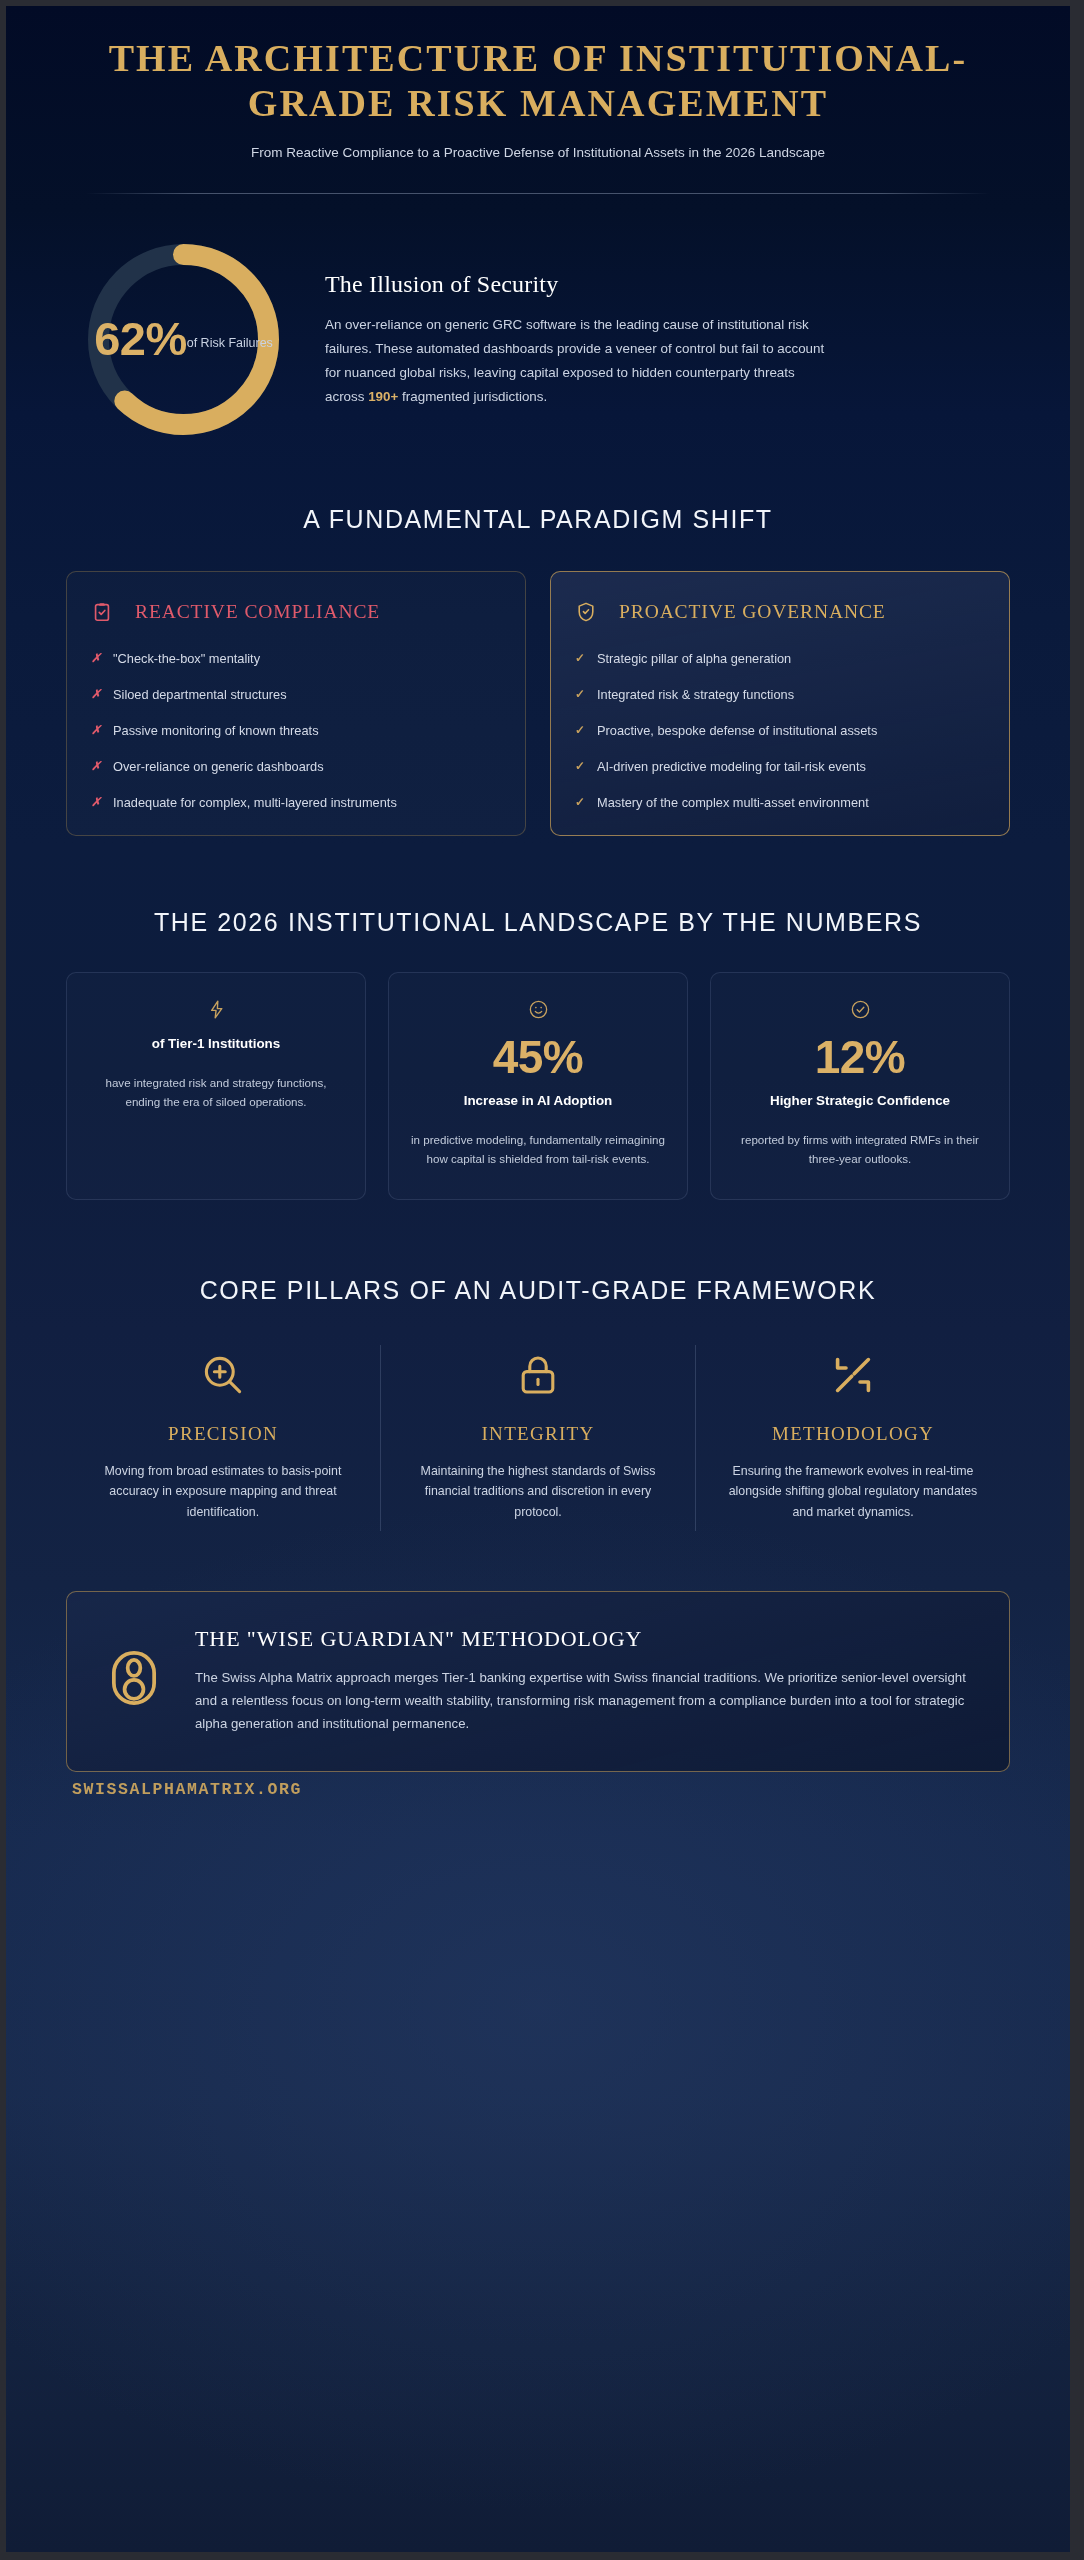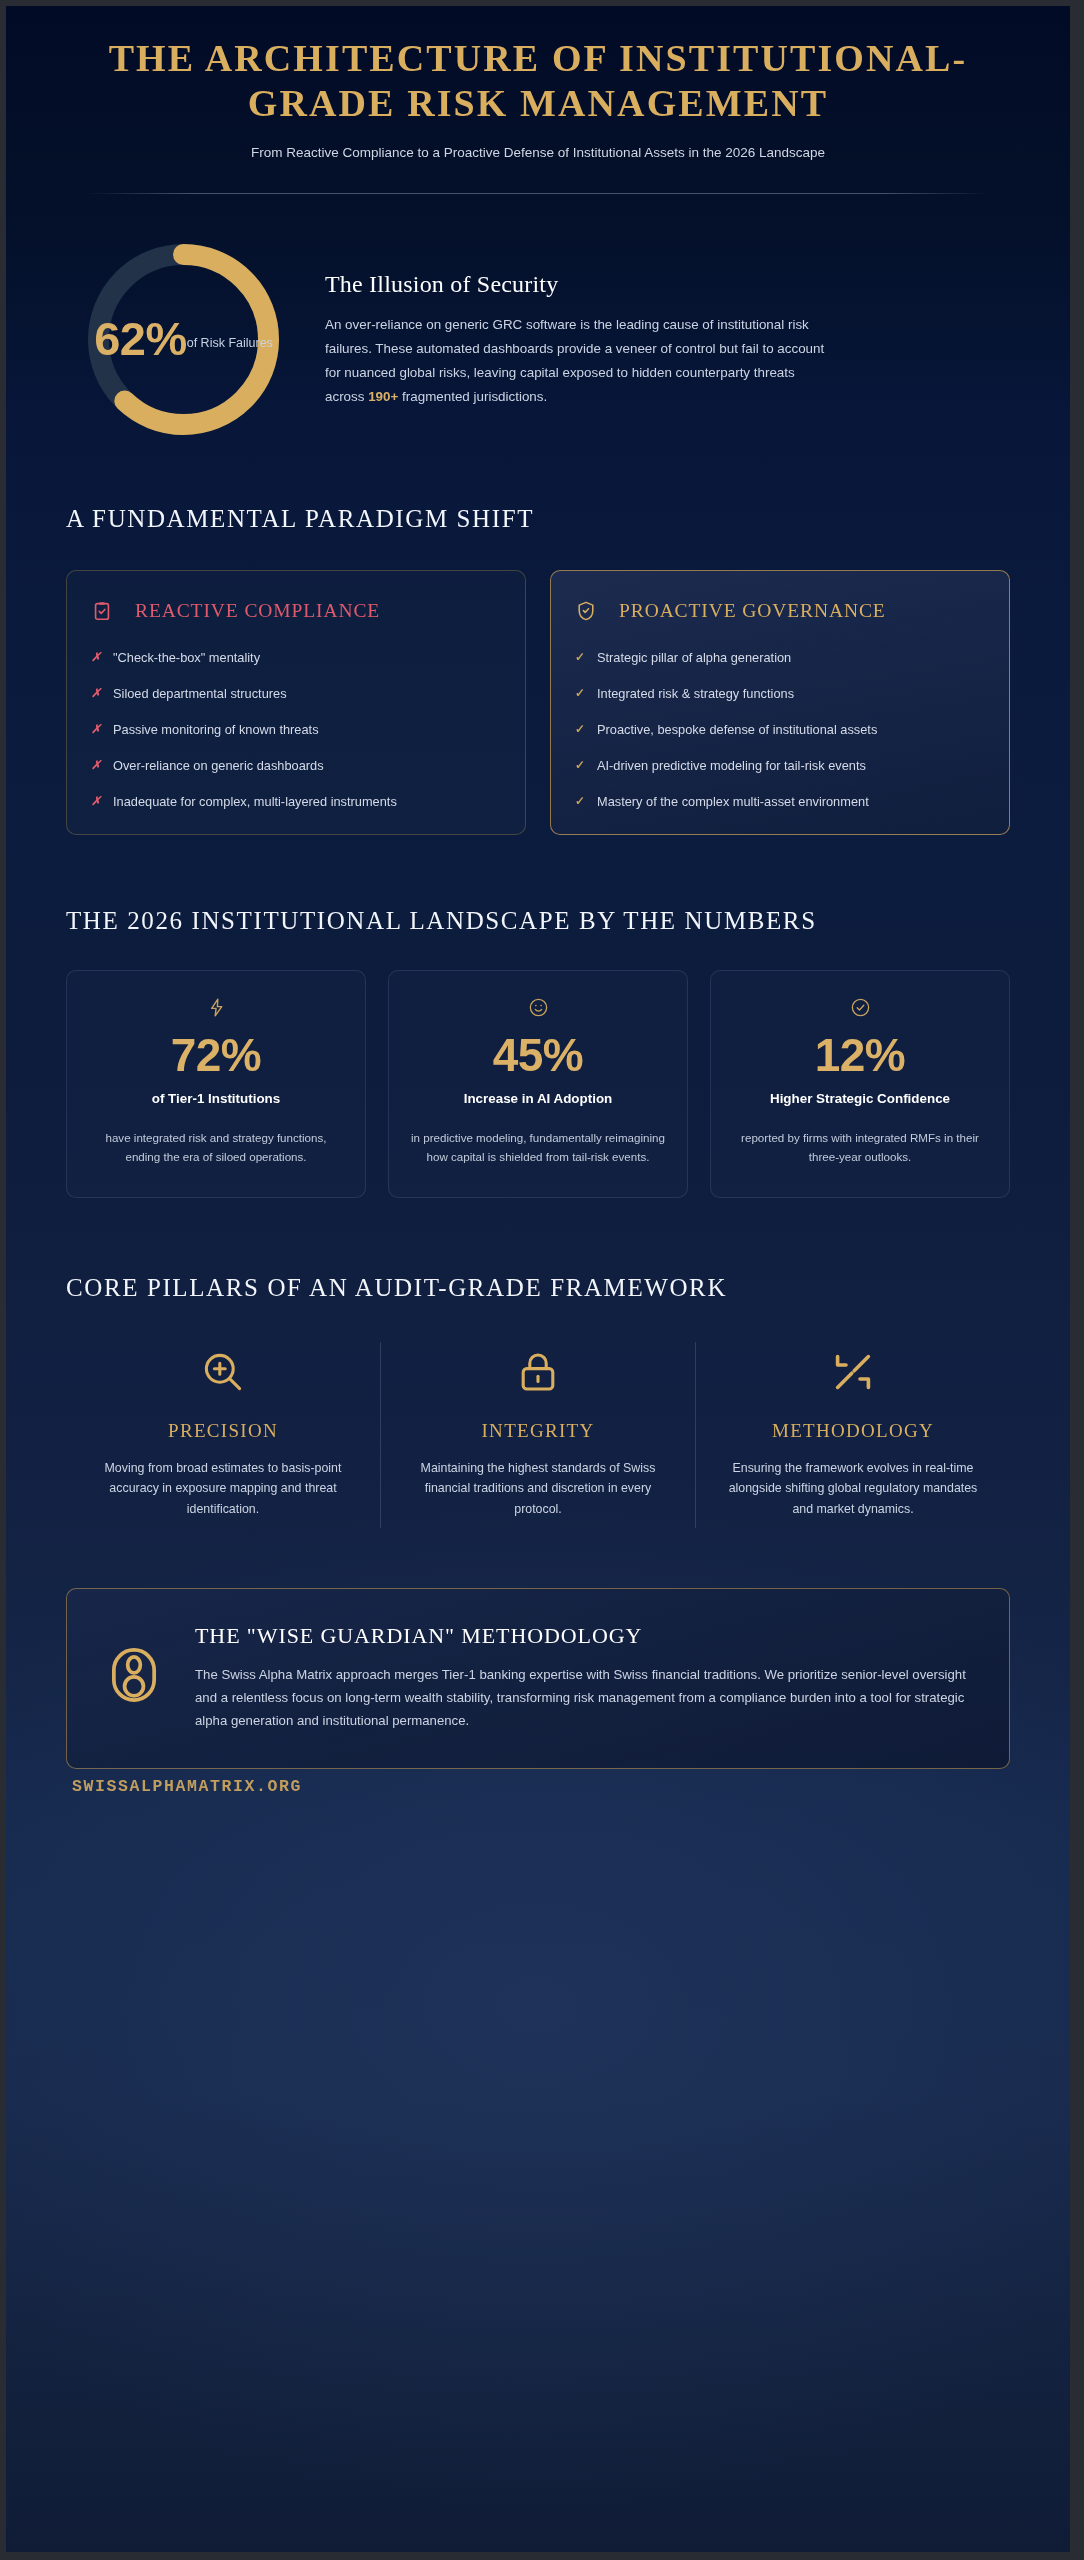--- a/index.html
+++ b/index.html
@@ -140,21 +140,22 @@
     margin: 0;
     font-size: 13.4px;
     line-height: 1.78;
     color: #ccd4e3;
     max-width: 510px;
   }
   .gold-b { color: #dbb167; font-weight: 700; }
 
   
   .sec-title {
-    font-family: Liberation Serif, serif;
+    text-align: center;
+    font-family: Liberation Sans, sans-serif;
     font-weight: 400;
     color: #f2f5fa;
     letter-spacing: 1.6px;
     font-size: 25px;
   }
 
   
   .paradigm { padding: 0 60px; }
   .cmp-grid {
     display: flex;
@@ -416,21 +417,20 @@
   <div class="stats" style="margin-top:72px;">
     <div class="sec-title">THE 2026 INSTITUTIONAL LANDSCAPE BY THE NUMBERS</div>
     <div class="stat-grid">
 
       <div class="stat-card">
         <div class="stat-ico">
           <svg width="21" height="21" viewBox="0 0 24 24" fill="none" stroke="#c7a15e" stroke-width="1.6" stroke-linecap="round" stroke-linejoin="round">
                 <path d="M13.5 2.5L6.5 13h5l-1 8.5L18 11h-5z"></path>
               </svg>
         </div>
-        <div class="stat-num">72%</div>
         <div class="stat-lbl">of Tier-1 Institutions</div>
         <div class="stat-desc">have integrated risk and strategy functions, ending the era of siloed operations.</div>
       </div>
 
       <div class="stat-card">
         <div class="stat-ico">
           <svg width="21" height="21" viewBox="0 0 24 24" fill="none" stroke="#c7a15e" stroke-width="1.5" stroke-linecap="round" stroke-linejoin="round">
                 <circle cx="12" cy="12" r="9.3"></circle>
                 <path d="M8.3 14.2c1 1.3 2.2 1.9 3.7 1.9s2.7-.6 3.7-1.9"></path>
                 <circle cx="9" cy="9.8" r=".95" fill="#c7a15e" stroke="none"></circle>

